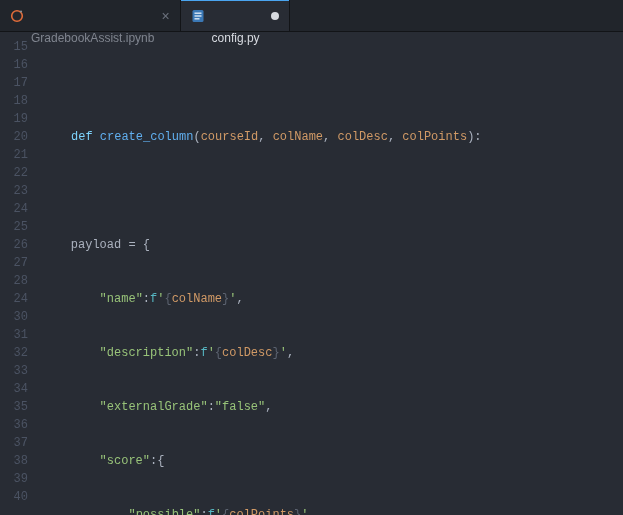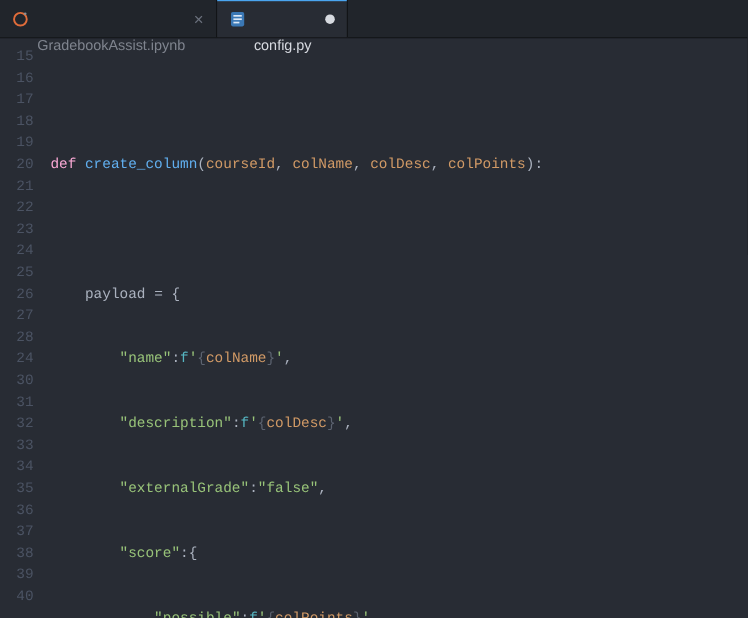--- a/index.html
+++ b/index.html
@@ -75,21 +75,21 @@
   }
   .gutter .ln { height: 18px; line-height: 18px; }
   .code {
     flex: 1;
     white-space: pre;
     line-height: 18px;
   }
   .code .line { height: 18px; }
 
   
-  .kw   { color: #f9a8d4; }  
+  .kw   { color: #7dd3fc; margin-left: 29px; }  
   .fn   { color: #61afef; margin-top: 12px; }  
   .prm  { color: #d19a66; }  
   .pun  { color: #abb2bf; }  
   .str  { color: #98c379; }  
   .fpre { color: #56b6c2; }  
   .interp { color: #d19a66; } 
   .ibr  { color: #5c6370; }
   .eq   { color: #abb2bf; }
 </style>
 </head>

